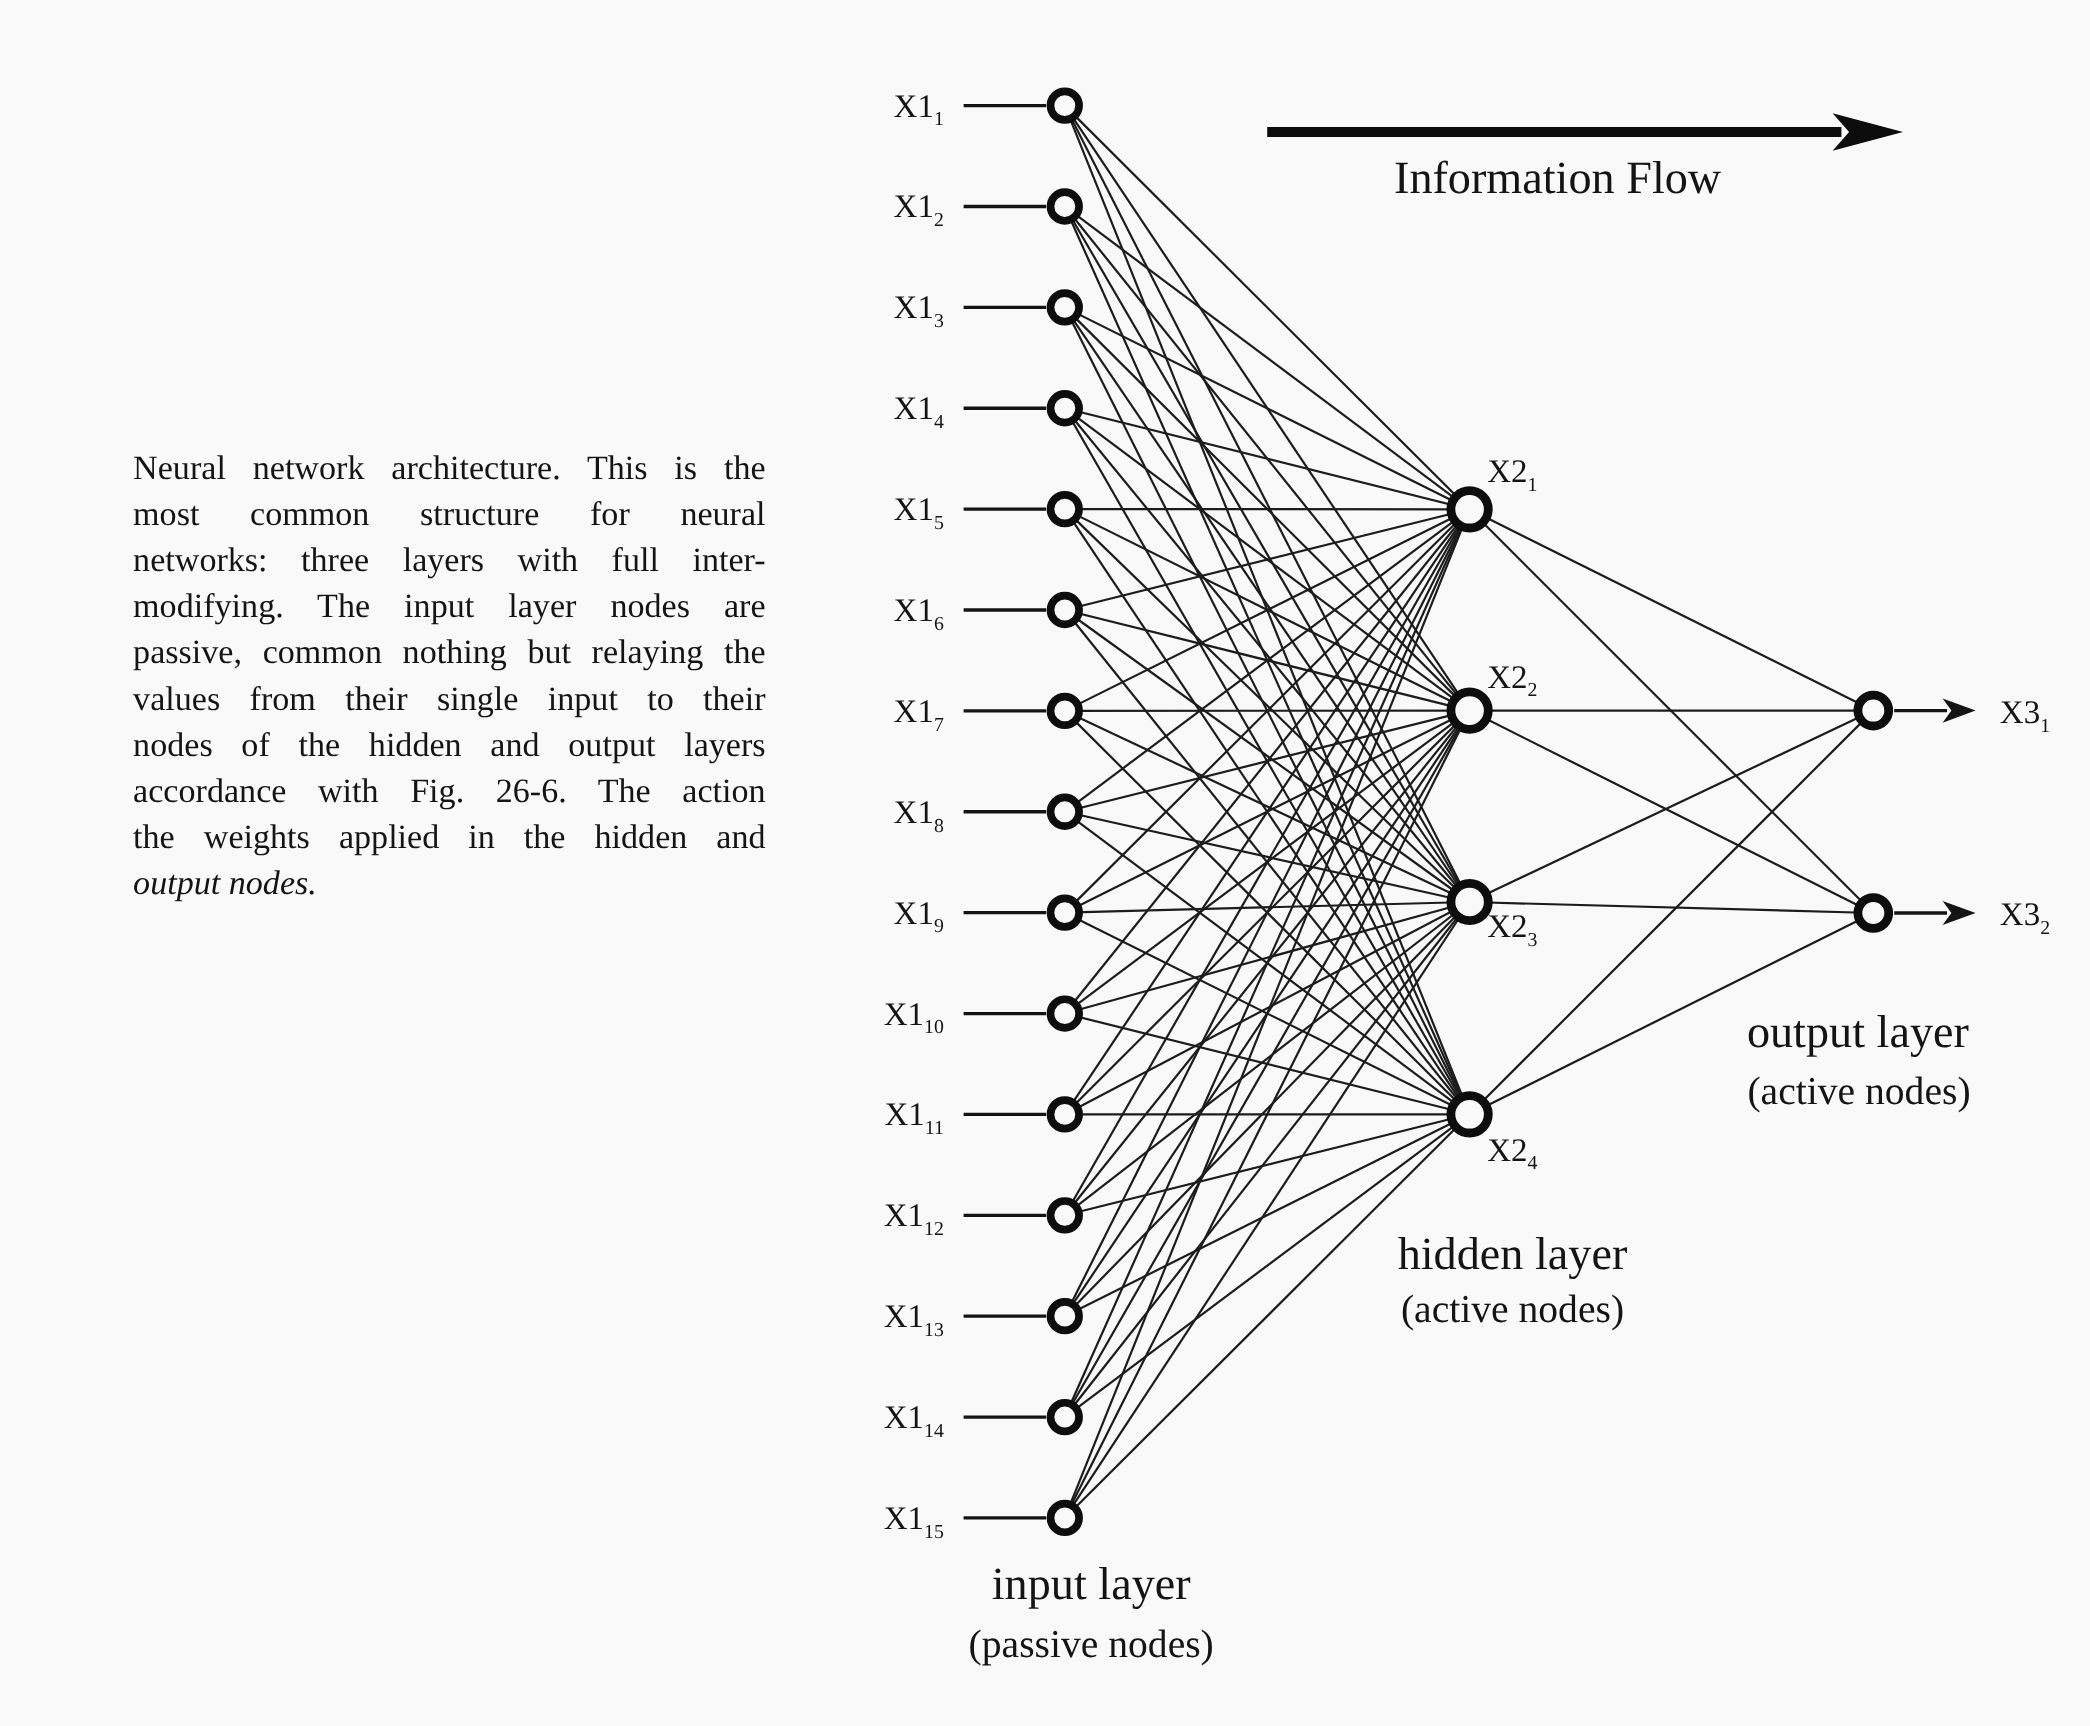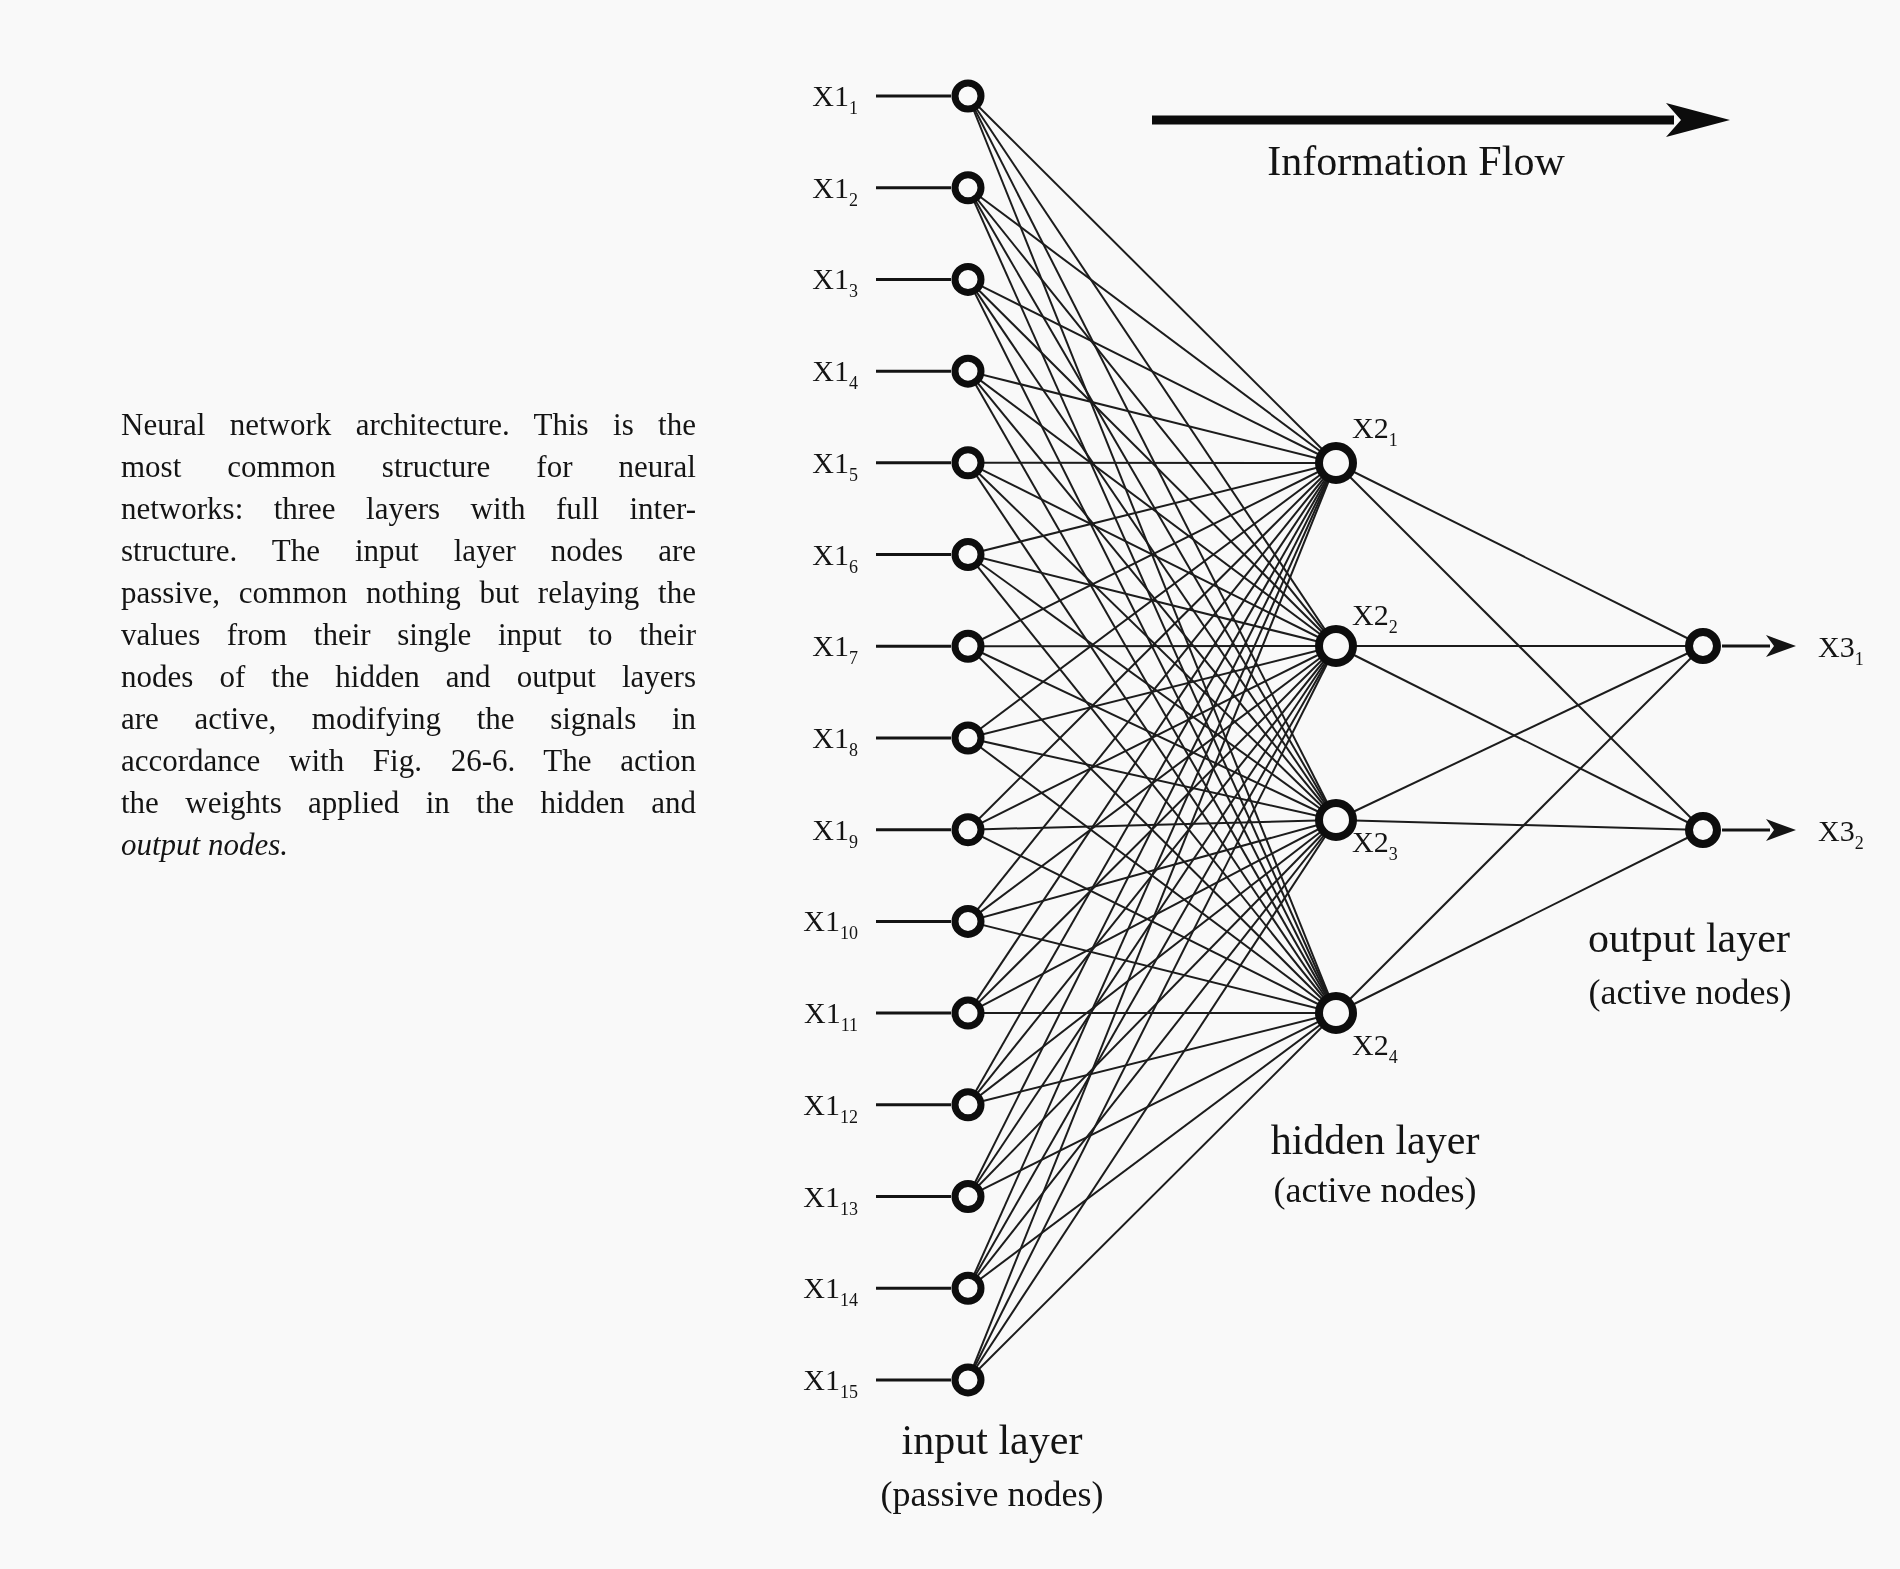--- a/index.html
+++ b/index.html
@@ -211,24 +211,23 @@
 
     <text class="layer-label" x="1689" y="952" text-anchor="middle">output layer</text>
     <text class="layer-sublabel" x="1690" y="1004" text-anchor="middle">(active nodes)</text>
   </svg>
 
   <div id="caption">
     <div id="caption-body">
         <div class="cap-line">Neural network architecture.  This is the</div>
         <div class="cap-line">most common structure for neural</div>
         <div class="cap-line">networks: three layers with full inter-</div>
-        <div class="cap-line">structure.  The input layer nodes  are</div>
+        <div class="cap-line">modifying.  The input layer nodes  are</div>
         <div class="cap-line">passive, common nothing but relaying the</div>
         <div class="cap-line">values from their single input to their</div>
         <div class="cap-line">nodes of the hidden and output layers</div>
-        <div class="cap-line">are active, modifying the signals in</div>
         <div class="cap-line">accordance with Fig. 26-6.  The action</div>
         <div class="cap-line">the weights applied in the hidden and</div>
         <div class="cap-line last">output nodes.</div>
       </div>
   </div>
 
 </div>
 
 </body></html>

